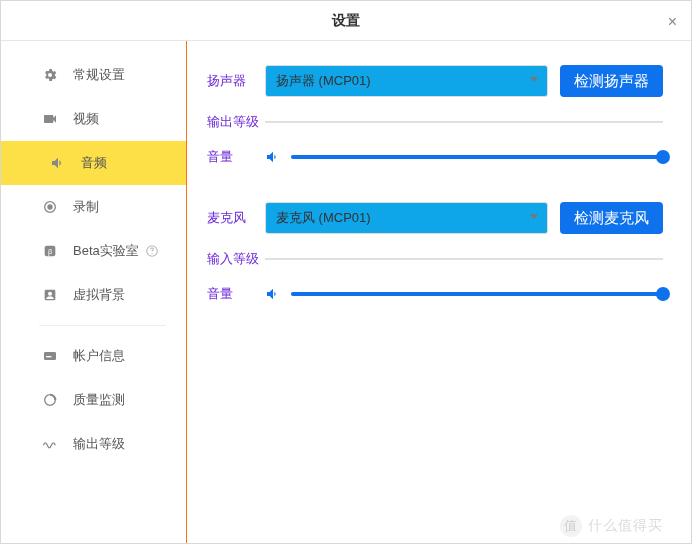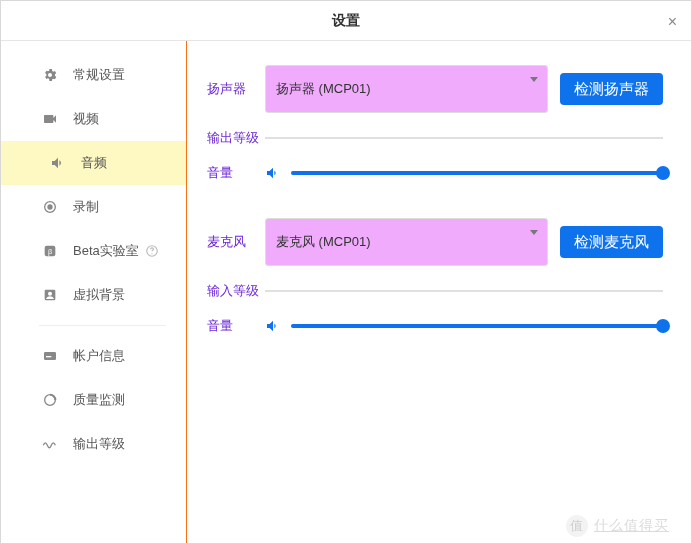--- a/index.html
+++ b/index.html
@@ -4,42 +4,42 @@
 <style>
   * { box-sizing: border-box; margin: 0; padding: 0; }
   body { font-family: "Microsoft YaHei", "PingFang SC", Arial, sans-serif; font-size: 13px; color: #333; background: #fff; }
   .window { width: 692px; height: 544px; border: 1px solid #d8d8d8; background: #fff; position: relative; overflow: hidden; }
   .titlebar { height: 40px; border-bottom: 1px solid #e6e6e6; display: flex; align-items: center; justify-content: center; position: relative; }
   .titlebar .title { font-size: 14px; color: #333; font-weight: bold; }
   .titlebar .close { position: absolute; right: 14px; top: 12px; font-size: 16px; color: #888; cursor: pointer; }
   .body { display: flex; height: calc(100% - 40px); }
   .sidebar { width: 186px; border-right: 1px solid #f97316; padding-top: 12px; }
   .nav-item { display: flex; align-items: center; height: 44px; padding-left: 40px; color: #555; cursor: pointer; font-size: 13px; }
-  .nav-item.active { background: #fef9c3; padding-left: 48px; }
+  .nav-item.active { background: #fde047; padding-left: 48px; }
   .nav-item .icon { width: 18px; height: 18px; margin-right: 14px; color: #888; display: inline-flex; align-items: center; justify-content: center; }
   .nav-item.active .icon { color: #888; }
   .nav-sep { height: 1px; background: #eee; margin: 8px 20px 8px 38px; }
   .help { margin-left: 6px; color: #bbb; }
   .content { flex: 1; padding: 24px 28px 12px 20px; overflow: auto; }
   .section { margin-bottom: 36px; }
   .row { display: flex; align-items: center; margin-bottom: 18px; }
   .label { width: 58px; color: #6d28d9; font-size: 13px; flex-shrink: 0; }
   .select-wrap { flex: 1; position: relative; margin-right: 12px; }
-  .select { width: 100%; height: 48px; border: 1px solid #ddd; border-radius: 3px; background: #f0abfc; padding: 0 28px 0 10px; font-size: 13px; color: #333; cursor: pointer; text-align: left; }
+  .select { width: 100%; height: 32px; border: 1px solid #ddd; border-radius: 3px; background: #0ea5e9; padding: 0 28px 0 10px; font-size: 13px; color: #333; cursor: pointer; text-align: left; }
   .select .chev { position: absolute; right: 10px; top: 12px; border-left: 4px solid transparent; border-right: 4px solid transparent; border-top: 5px solid #777; }
   .btn-primary { height: 32px; padding: 0 14px; background: #0e72ed; color: #fff; border: none; border-radius: 4px; font-size: 15px; cursor: pointer; min-width: 82px; }
   .level-row { display: flex; align-items: center; margin-top: -2px; margin-bottom: 12px; }
   .level-bar { flex: 1; height: 2px; background: #e0e0e0; position: relative; margin-left: 0; }
   .volume-row { display: flex; align-items: center; margin-top: 17px; margin-bottom: 0; }
   .vol-icon { color: #0e72ed; margin-right: 10px; display: inline-flex; }
   .slider { flex: 1; position: relative; height: 16px; }
   .slider .track-bg { position: absolute; top: 50%; left: 0; right: 0; height: 4px; background: #ddd; border-radius: 2px; transform: translateY(-50%); }
   .slider .track-fill { position: absolute; top: 50%; left: 0; height: 4px; background: #0e72ed; border-radius: 2px; transform: translateY(-50%); }
   .slider .thumb { position: absolute; top: 50%; width: 14px; height: 14px; background: #0e72ed; border-radius: 50%; transform: translate(-50%, -50%); }
-  .watermark { position: absolute; right: 22px; bottom: 6px; color: #ccc; font-size: 14px; letter-spacing: 1px; opacity: 0.7; pointer-events: none; text-decoration: underline; }
+  .watermark { position: absolute; right: 28px; bottom: 6px; color: #ccc; font-size: 14px; letter-spacing: 1px; opacity: 0.7; pointer-events: none; }
   .watermark .zhi { display:inline-block; width:22px; height:22px; border-radius:50%; background:#eee; color:#bbb; text-align:center; line-height:22px; font-size:13px; margin-right:6px; }
   svg { display: block; }
 </style>
 </head>
 <body>
 
 <div class="window">
   <div class="titlebar">
     <span class="title">设置</span>
     <span class="close">×</span>

